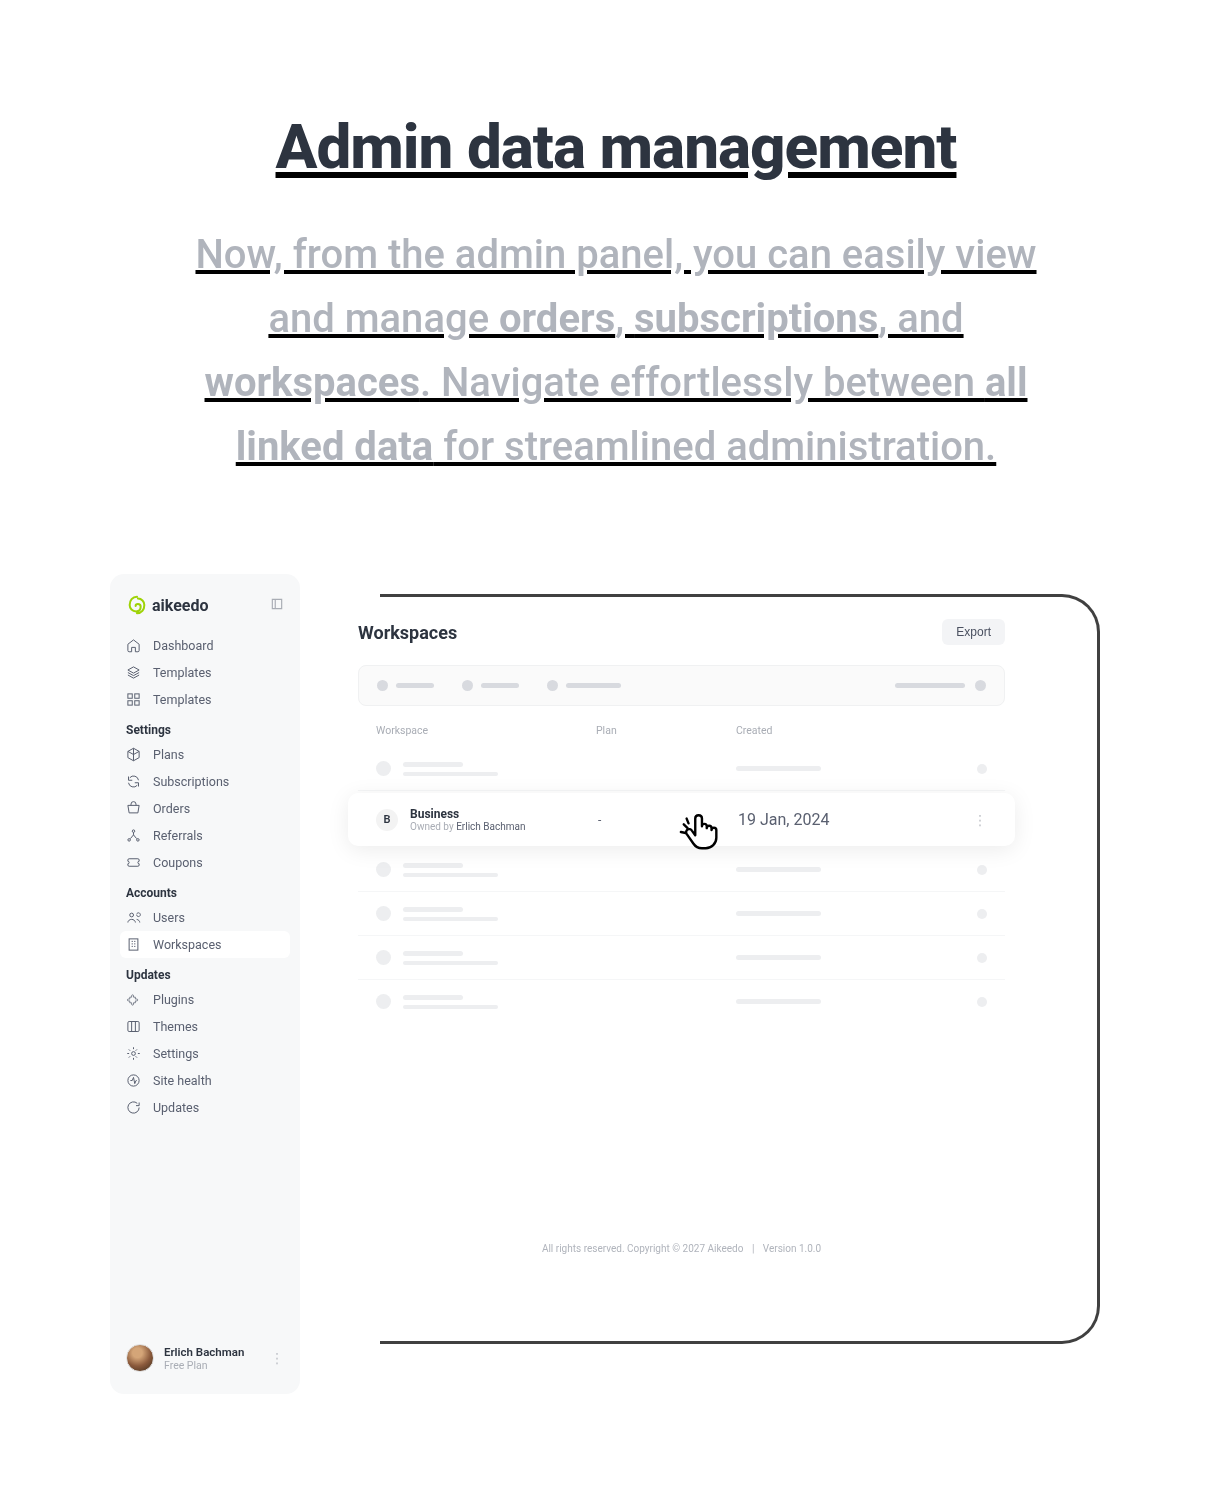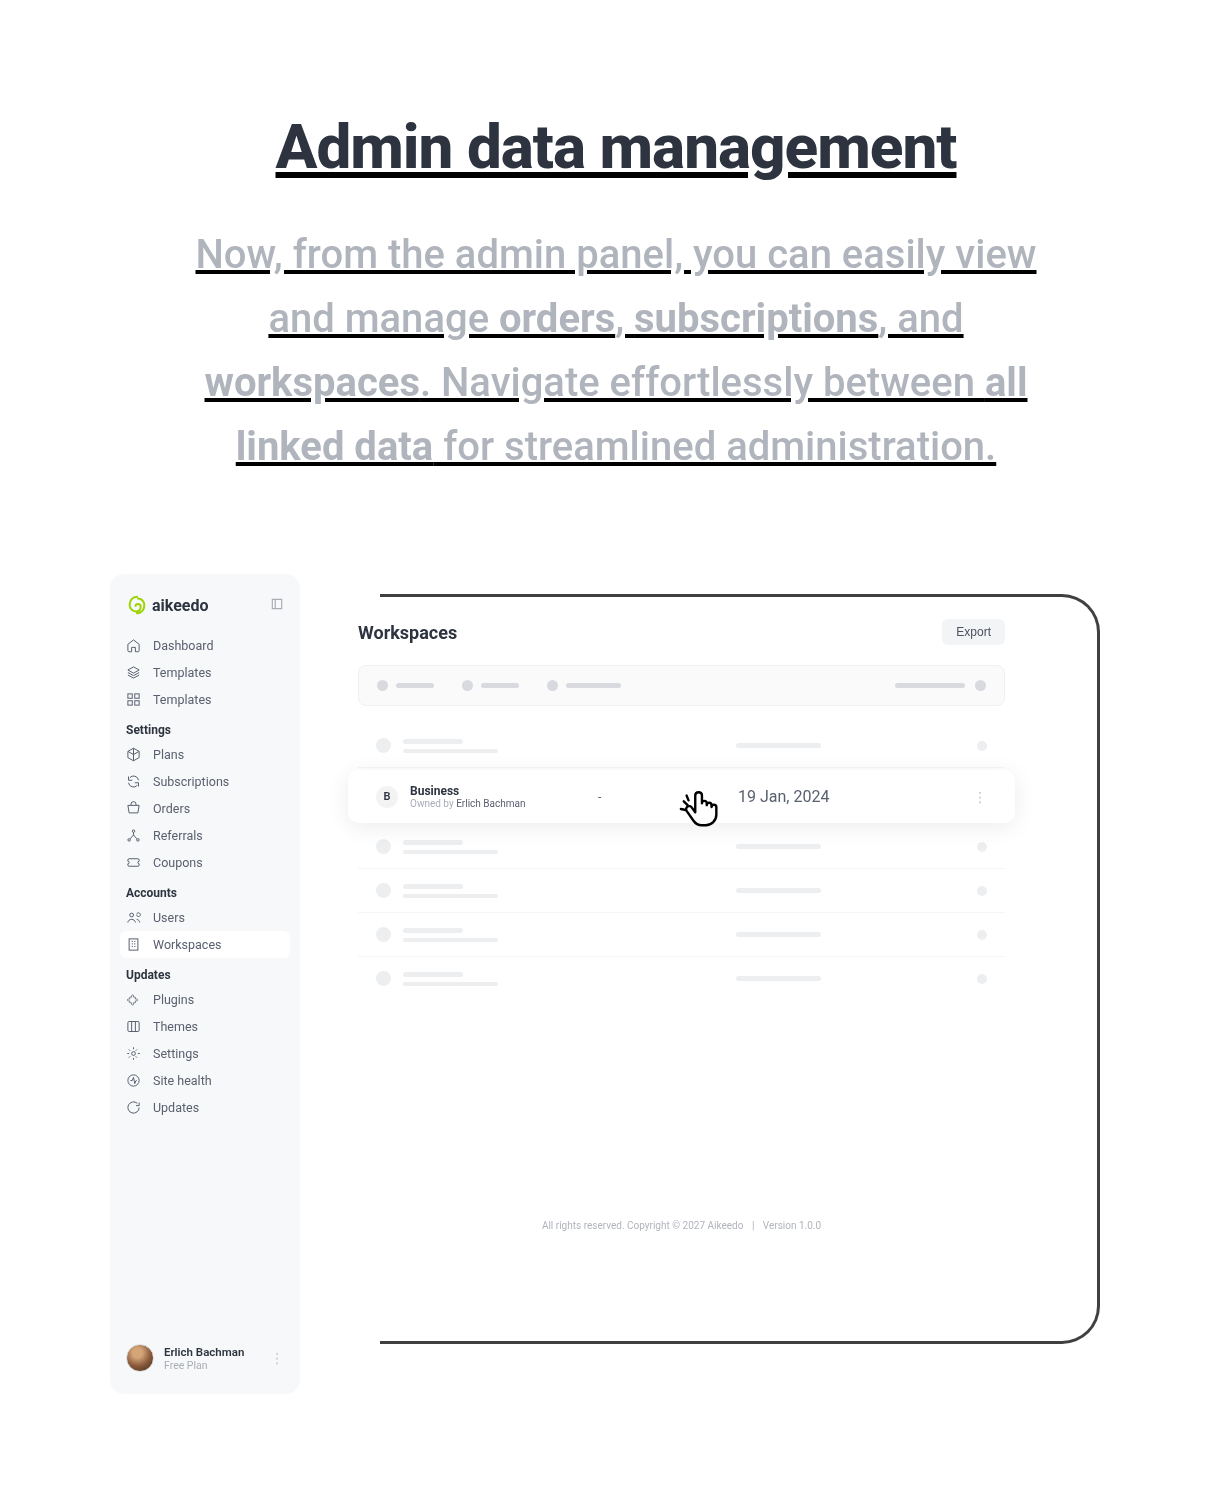--- a/index.html
+++ b/index.html
@@ -294,20 +294,25 @@
                 <span class="fb-dot"></span>
                 <span class="fb-bar" style="width:55px"></span>
               </div>
           </div>
           <div class="fb-right">
               <span class="fb-rbar"></span>
               <span class="fb-rdot"></span>
             </div>
         </div>
 
+        <div class="tbl-head">
+          <div class="col-ws">Workspace</div>
+          <div class="col-plan">Plan</div>
+          <div class="col-created">Created</div>
+        </div>
 
         <div class="tbl-row skeleton">
           <div class="col-ws" style="display:flex;align-items:center">
               <span class="sk-dot"></span>
               <div class="sk-lines">
                 <span class="sk-line1"></span>
                 <span class="sk-line2"></span>
               </div>
             </div>
           <div class="col-plan"><span class="sk-plan"></span></div>

